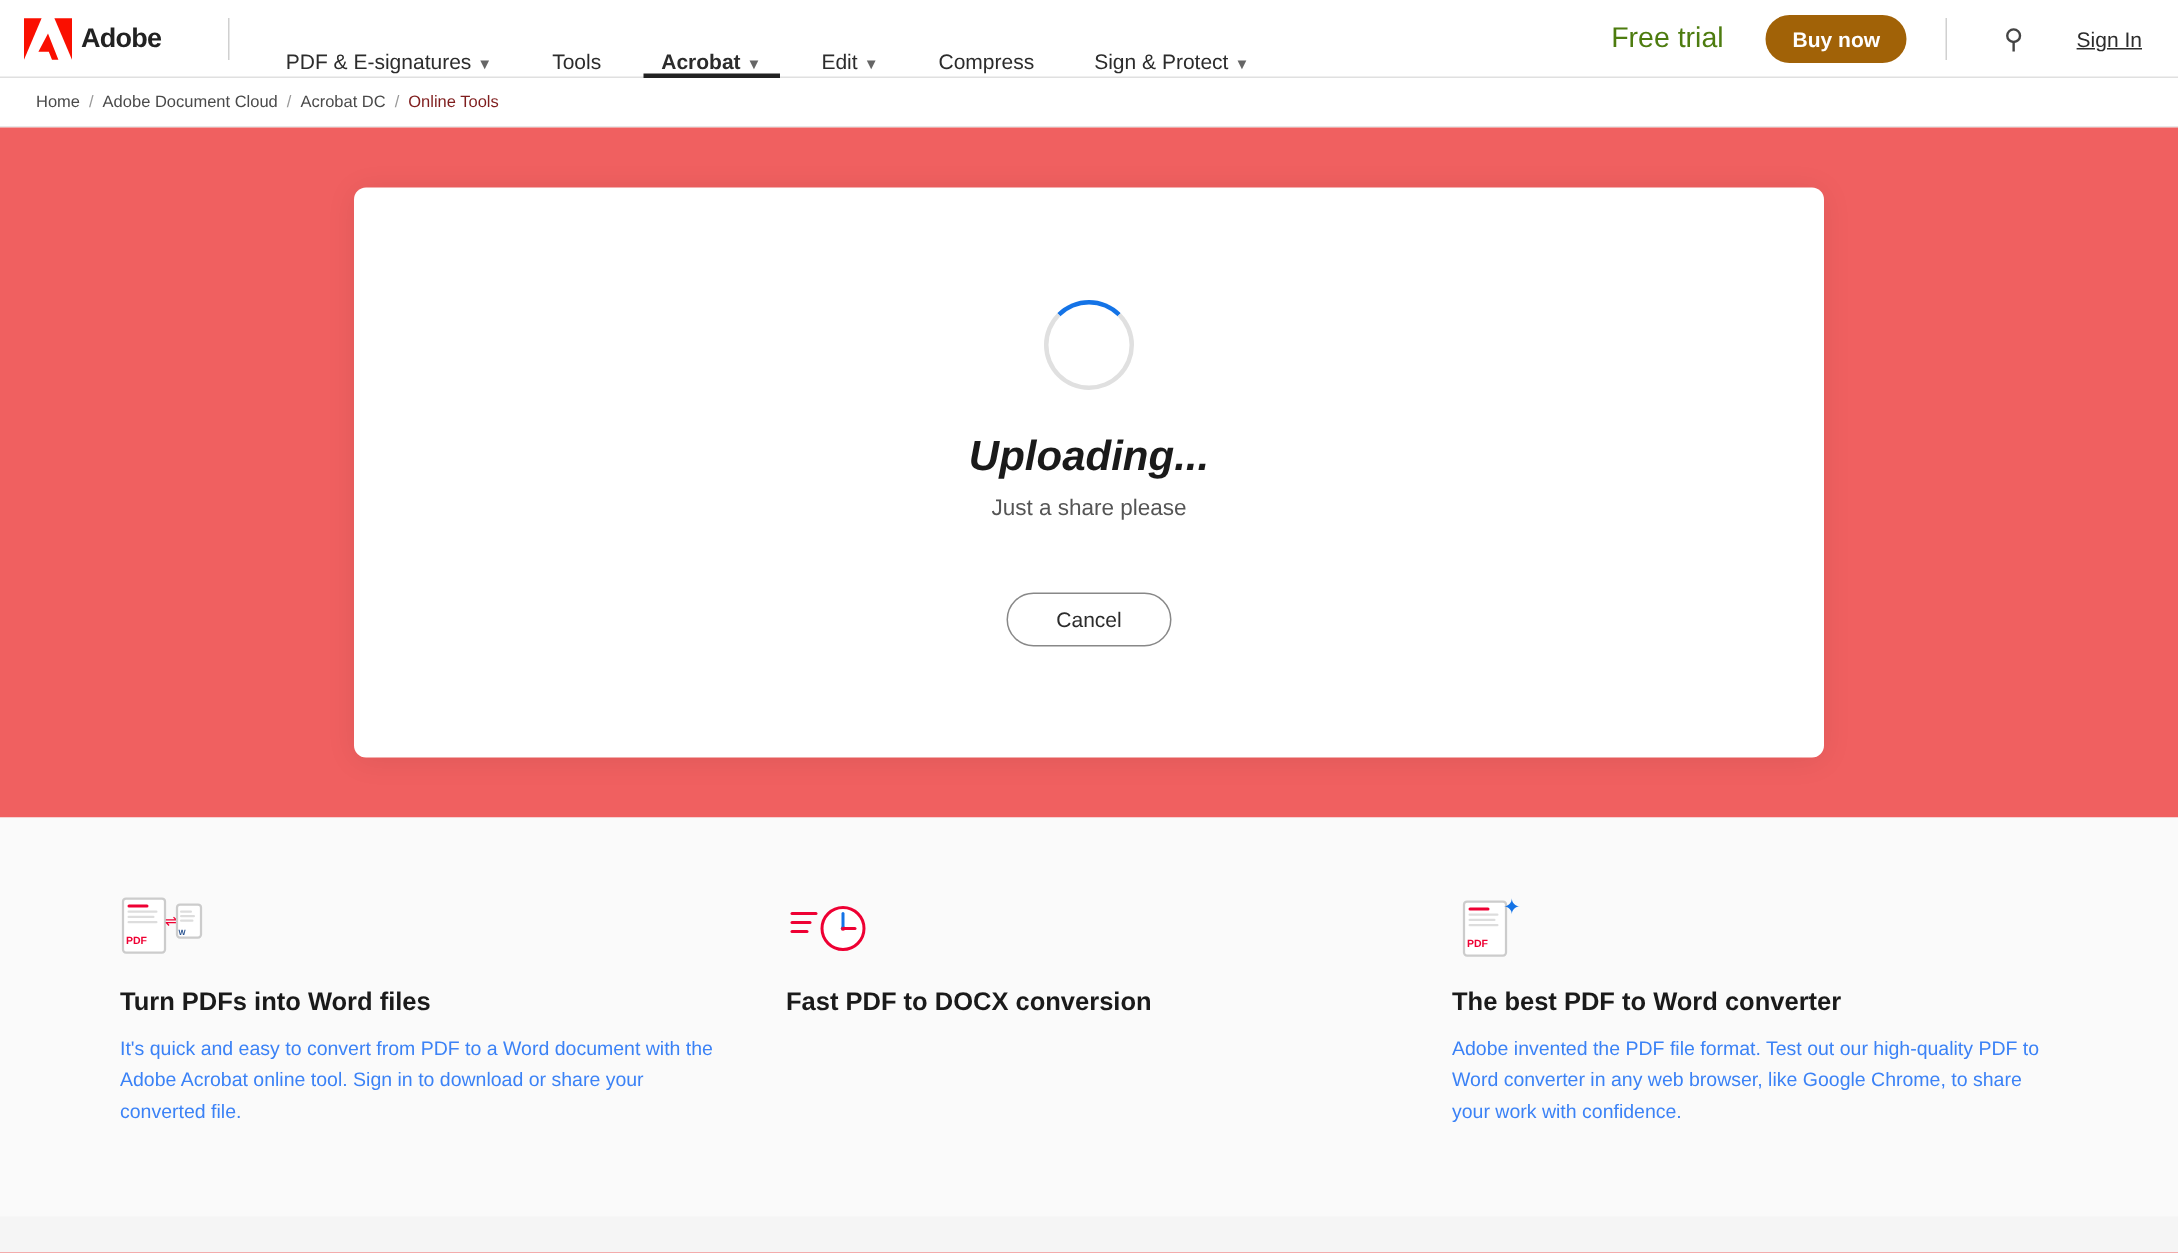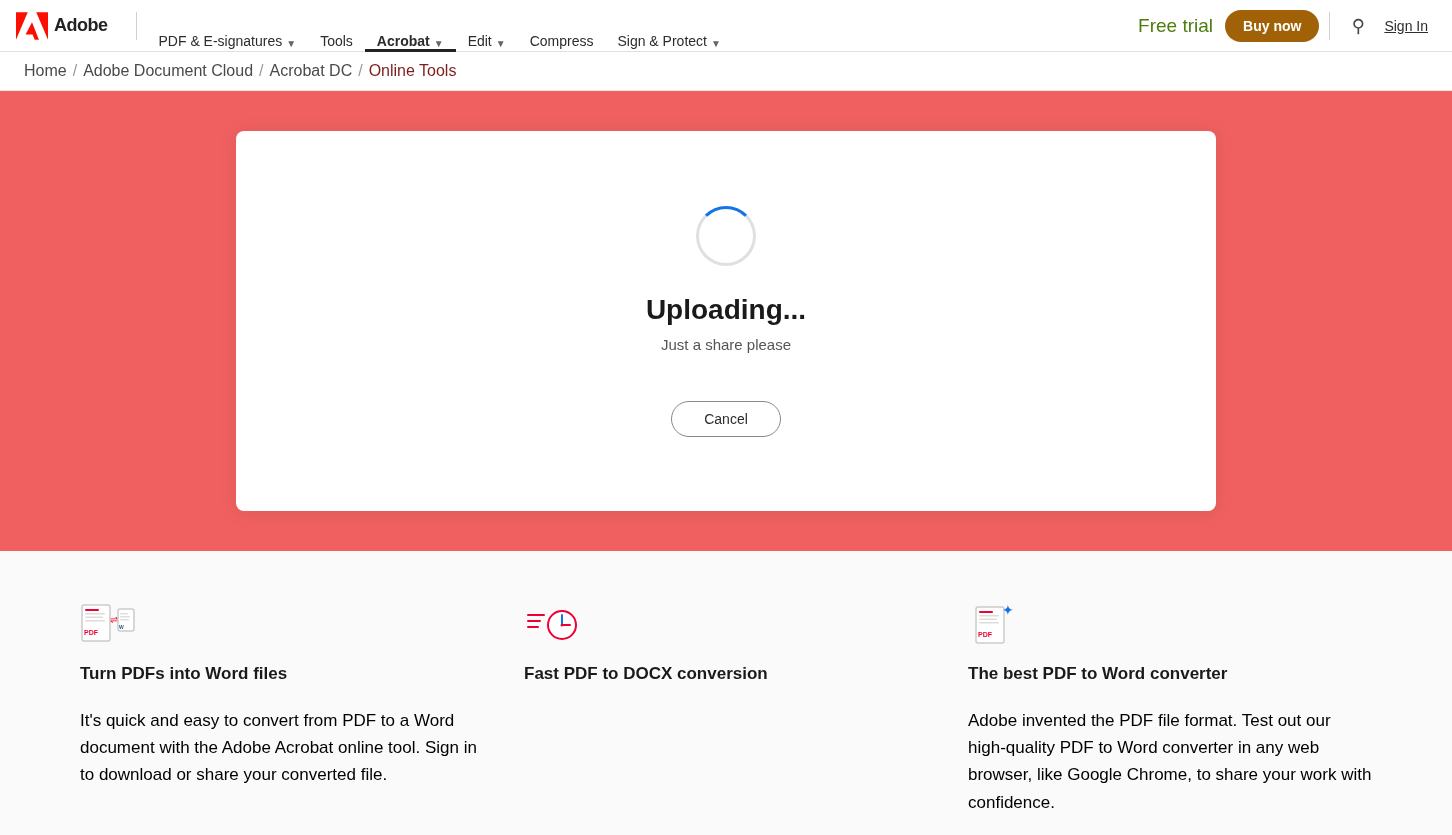--- a/index.html
+++ b/index.html
@@ -6,21 +6,21 @@
     body { font-family: 'Adobe Clean', Arial, sans-serif; background: #f5f5f5; min-height: 835px; }
 
     
     .navbar {
       display: flex;
       align-items: center;
       height: 52px;
       background: #fff;
       border-bottom: 1px solid #e0e0e0;
       padding: 0 16px;
-      gap: 0;
+      gap: 16px;
       position: relative;
       z-index: 10;
     }
     .navbar-logo {
       display: flex;
       align-items: center;
       gap: 6px;
       margin-right: 18px;
     }
     .adobe-logo-svg { width: 32px; height: 32px; }
@@ -91,21 +91,21 @@
       font-weight: 600;
       cursor: pointer;
       white-space: nowrap;
     }
 
     
     .breadcrumb {
       display: flex;
       align-items: center;
       padding: 10px 24px;
-      font-size: 16px;
+      font-size: 11px;
       color: #4a4a4a;
       background: #fff;
       border-bottom: 1px solid #e8e8e8;
       gap: 4px;
     }
     .breadcrumb a { color: #4a4a4a; text-decoration: none; }
     .breadcrumb-sep { color: #999; margin: 0 2px; }
     .breadcrumb-current { color: #7f1d1d; font-weight: 400; }
 
     
@@ -144,20 +144,21 @@
     }
     @keyframes spin {
       to { transform: rotate(360deg); }
     }
 
     .uploading-title {
       font-size: 28px;
       font-weight: 700;
       color: #1a1a1a;
       margin-bottom: 10px;
+      font-style: italic;
     }
     .uploading-subtitle {
       font-size: 15px;
       color: #555;
       margin-bottom: 48px;
     }
     .btn-cancel {
       background: #fff;
       color: #2c2c2c;
       border: 1.5px solid #888;
@@ -184,26 +185,26 @@
     }
     .feature-icon {
       width: 56px;
       height: 48px;
       margin-bottom: 14px;
     }
     .feature-title {
       font-size: 17px;
       font-weight: 700;
       color: #1a1a1a;
-      margin-bottom: 22px;
+      margin-bottom: 10px;
       line-height: 1.3;
     }
     .feature-desc {
-      font-size: 17px;
-      color: #000000;
+      font-size: 13px;
+      color: #3b82f6;
       line-height: 1.6;
     }
   </style>
 </head>
 <body>
 
 <nav class="navbar">
   <div class="navbar-logo">
     <svg class="adobe-logo-svg" viewBox="0 0 30 26" fill="none">
       <polygon points="19,0 30,0 30,26" fill="#FA0F00"></polygon>

